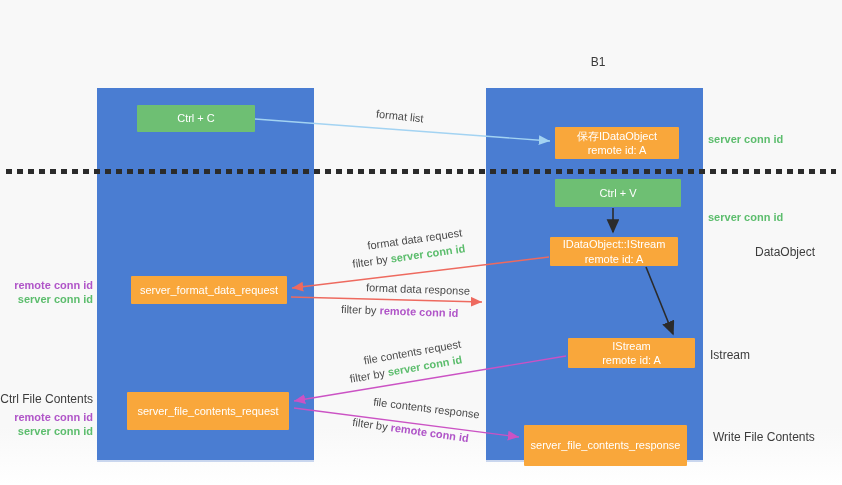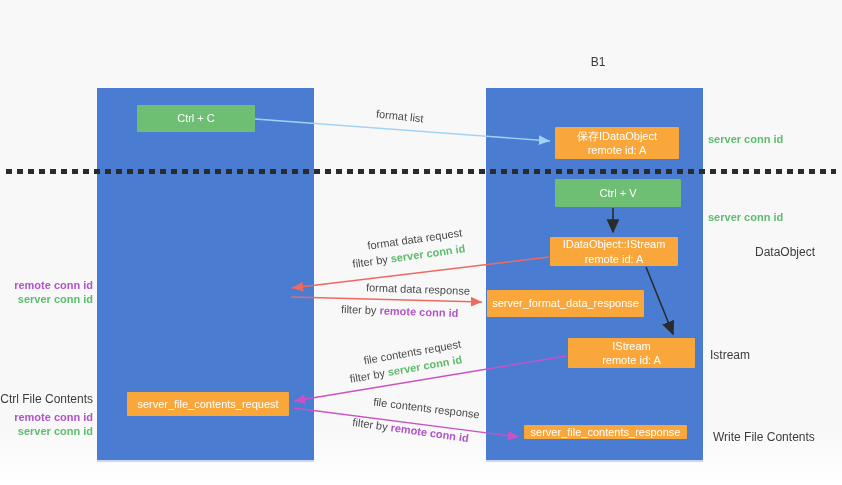--- a/index.html
+++ b/index.html
@@ -28,22 +28,22 @@
     color:#fff;font-size:11px;line-height:1.3;text-align:center;border-radius:1px;}
   .green-box{background:var(--green);}
   .orange-box{background:var(--orange);}
   #box-ctrl-c{left:137px;top:105px;width:118px;height:27px;}
   #box-save{left:555px;top:127px;width:124px;height:32px;}
   #box-ctrl-v{left:555px;top:179px;width:126px;height:28px;}
   #box-getdata{left:550px;top:237px;width:128px;height:29px;}
   #box-fmt-req{left:131px;top:276px;width:156px;height:28px;}
   #box-fmt-resp{left:487px;top:290px;width:157px;height:27px;}
   #box-istream{left:568px;top:338px;width:127px;height:30px;}
-  #box-file-req{left:127px;top:392px;width:162px;height:24px;}
-  #box-file-resp{left:524px;top:425px;width:163px;height:14px;}
+  #box-file-req{left:127px;top:392px;width:162px;height:38px;}
+  #box-file-resp{left:524px;top:425px;width:163px;height:41px;}
   
   .green-id{color:var(--green-text);font-weight:bold;font-size:11px;}
   .purple-id{color:var(--purple-text);font-weight:bold;font-size:11px;}
   .plain-label{font-size:12px;color:#3c3c3c;}
   #lbl-sci-top{left:708px;top:133px;}
   #lbl-sci-mid{left:708px;top:211px;}
   #lbl-dataobject{left:713px;top:245px;margin-left:42px;}
   #lbl-istream{left:710px;top:348px;}
   #lbl-write{left:713px;top:430px;text-align:center;}
   .left-group{left:0;width:93px;text-align:right;line-height:1.25;}
@@ -120,22 +120,22 @@
     <span>保存IDataObject</span>
     <span>remote id: A</span>
   </div>
   <div class="abs node green-box" id="box-ctrl-v">
     <span>Ctrl + V</span>
   </div>
   <div class="abs node orange-box" id="box-getdata">
     <span>IDataObject::IStream</span>
     <span>remote id: A</span>
   </div>
-  <div class="abs node orange-box" id="box-fmt-resp">
-    <span>server_format_data_response</span>
+  <div class="abs node orange-box" id="box-fmt-req">
+    <span>server_format_data_request</span>
   </div>
   <div class="abs node orange-box" id="box-istream">
     <span>IStream</span>
     <span>remote id: A</span>
   </div>
   <div class="abs node orange-box" id="box-file-req">
     <span>server_file_contents_request</span>
   </div>
   <div class="abs node orange-box" id="box-file-resp">
     <span>server_file_contents_response</span>

